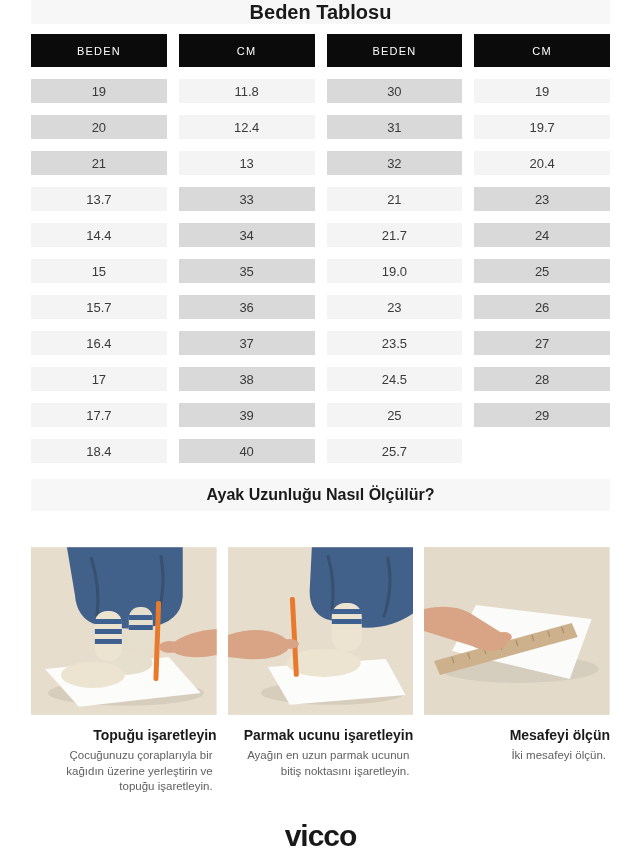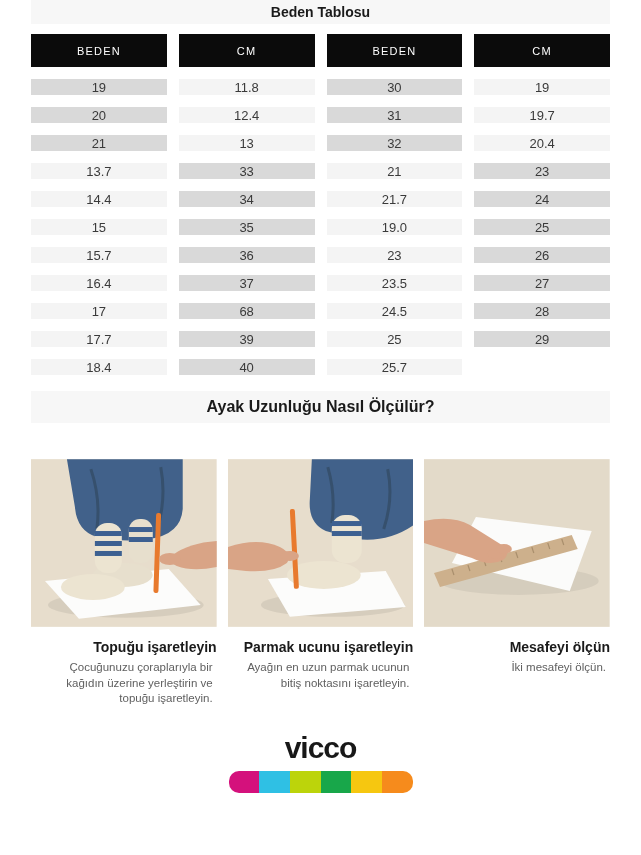--- a/index.html
+++ b/index.html
@@ -4,29 +4,29 @@
 <style>
   html,body{margin:0;padding:0;}
   body{
     width:641px;height:855px;overflow:hidden;background:#ffffff;
     font-family:"Liberation Sans", sans-serif;color:#1c1c1c;
   }
   .band{
     margin-left:31px;margin-right:31px;background:#f7f7f7;
     text-align:center;font-weight:bold;color:#1a1a1a;
   }
-  .band.first{height:24px;line-height:24px;font-size:14px;margin-bottom:10px;}
+  .band.first{height:24px;line-height:24px;font-size:20px;margin-bottom:10px;}
   .band.second{height:32px;line-height:32px;font-size:16px;margin-top:16px;margin-bottom:8px;}
   .size-table{
     margin:0 31px;display:grid;grid-template-columns:repeat(4,1fr);
     column-gap:4px;row-gap:3px;background:#ffffff;gap:12px;
   }
   .cell{
     display:flex;align-items:center;justify-content:center;
-    height:16px;font-size:13px;color:#3a3a3a;
+    height:24px;font-size:13px;color:#3a3a3a;
   }
   .cell.header{
     background:#0b0b0b;color:#ffffff;height:33px;font-size:11px;
     letter-spacing:1.2px;font-weight:normal;
   }
   .cell.size{background:#d9d9d9;}
   .cell.cm{background:#f4f4f4;}
   .steps{
     margin:6px 31px 0;display:grid;grid-template-columns:repeat(3,1fr);
     column-gap:11px;
@@ -82,21 +82,21 @@
     <div class="cell size">25</div>
     <div class="cell cm">15.7</div>
     <div class="cell size">36</div>
     <div class="cell cm">23</div>
     <div class="cell size">26</div>
     <div class="cell cm">16.4</div>
     <div class="cell size">37</div>
     <div class="cell cm">23.5</div>
     <div class="cell size">27</div>
     <div class="cell cm">17</div>
-    <div class="cell size">68</div>
+    <div class="cell size">38</div>
     <div class="cell cm">24.5</div>
     <div class="cell size">28</div>
     <div class="cell cm">17.7</div>
     <div class="cell size">39</div>
     <div class="cell cm">25</div>
     <div class="cell size">29</div>
     <div class="cell cm">18.4</div>
     <div class="cell size">40</div>
     <div class="cell cm">25.7</div>
   </div>

